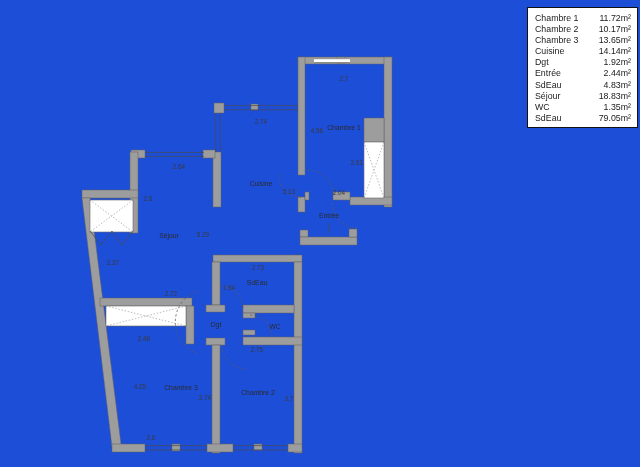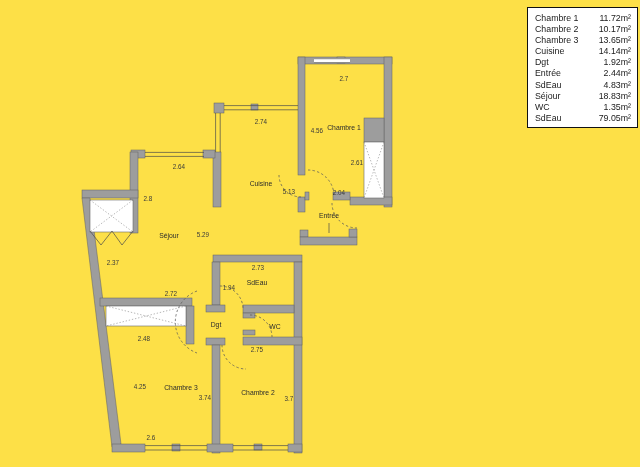--- a/index.html
+++ b/index.html
@@ -1,16 +1,16 @@
 <!DOCTYPE html>
 <html><head>
 <meta charset="utf-8">
 <style>
   html,body{margin:0;padding:0;background:#ffffff;}
-  #stage{position:relative;width:640px;height:467px;background:#fde047;overflow:hidden;
+  #stage{position:relative;width:640px;height:467px;background:#1d4ed8;overflow:hidden;
          font-family:"Liberation Sans", sans-serif;}
   #plan-svg{position:absolute;left:0;top:0;}
   .room-label{font-family:"Liberation Sans",sans-serif;font-size:6.8px;fill:#2b2b2b;text-anchor:middle;}
   .dim-label{font-family:"Liberation Sans",sans-serif;font-size:6.3px;fill:#3a3a3a;text-anchor:middle;}
   .wall{fill:#9d9d9d;stroke:#606060;stroke-width:0.5;}
   .thinline{stroke:#4a4a4a;stroke-width:0.7;fill:none;}
   .winbox{fill:#ffffff;stroke:#6a6a6a;stroke-width:0.6;}
   .winx{stroke:#7a7a7a;stroke-width:0.55;fill:none;stroke-dasharray:1.4 1.8;}
   .door{stroke:#5a5a5a;stroke-width:0.75;fill:none;stroke-dasharray:2.4 2.2;}
   #legend{position:absolute;left:527px;top:7px;width:111px;height:121px;box-sizing:border-box;

